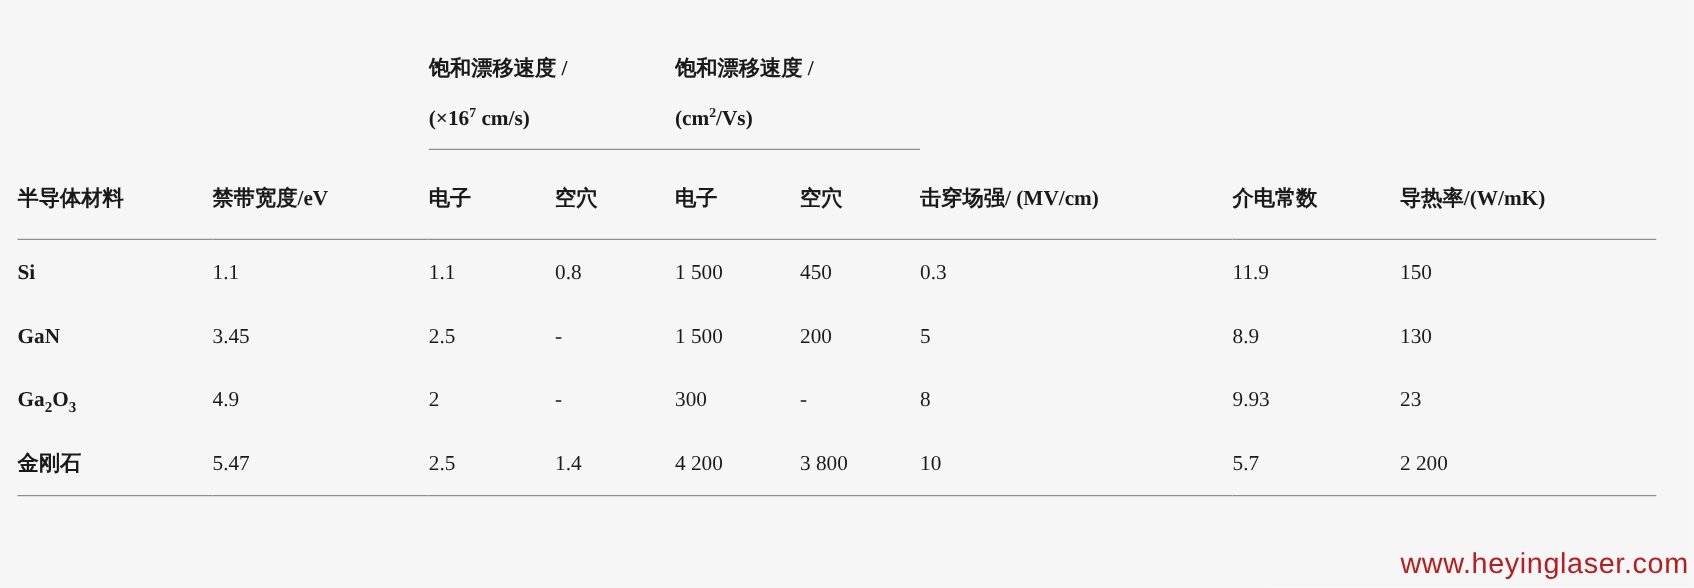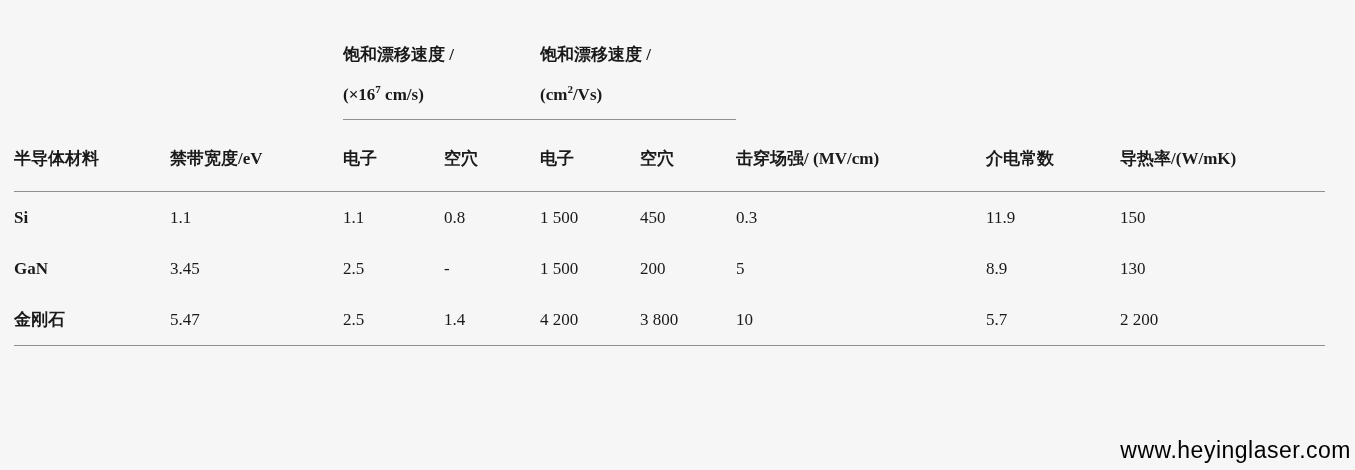--- a/index.html
+++ b/index.html
@@ -140,26 +140,37 @@
           <td>3.45</td>
           <td>2.5</td>
           <td>-</td>
           <td>1 500</td>
           <td>200</td>
           <td>5</td>
           <td>8.9</td>
           <td>130</td>
         </tr>
         <tr>
+          <td class="material"><span>Ga</span><sub>2</sub><span>O</span><sub>3</sub></td>
+          <td>4.9</td>
+          <td>2</td>
+          <td>-</td>
+          <td>300</td>
+          <td>-</td>
+          <td>8</td>
+          <td>9.93</td>
+          <td>23</td>
+        </tr>
+        <tr>
           <td class="material"><span>金刚石</span></td>
           <td>5.47</td>
           <td>2.5</td>
           <td>1.4</td>
           <td>4 200</td>
           <td>3 800</td>
           <td>10</td>
           <td>5.7</td>
           <td>2 200</td>
         </tr>
       </tbody>
   </table>
-  <div class="watermark" style="color: #000000;">www.heyinglaser.com</div>
+  <div class="watermark" style="color: #b91c1c;">www.heyinglaser.com</div>
 </div>
 
 </body></html>

